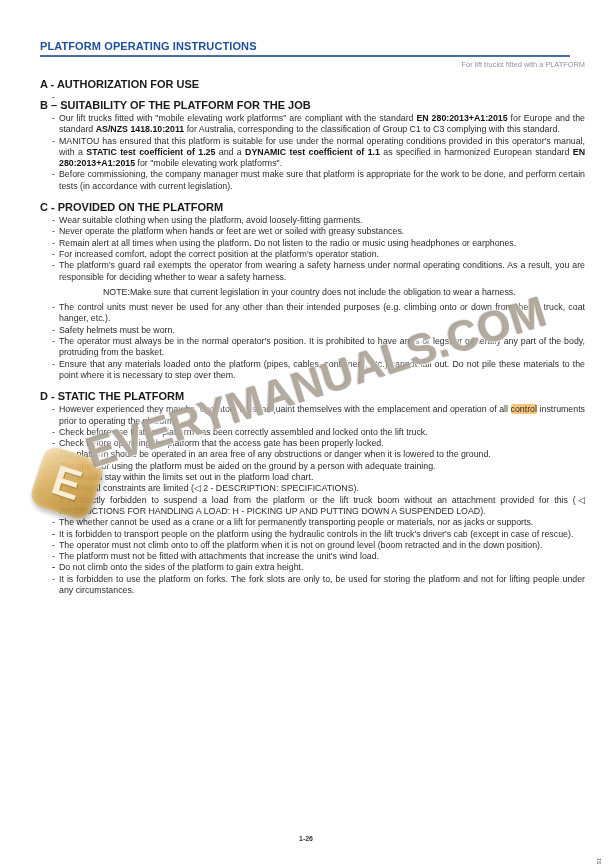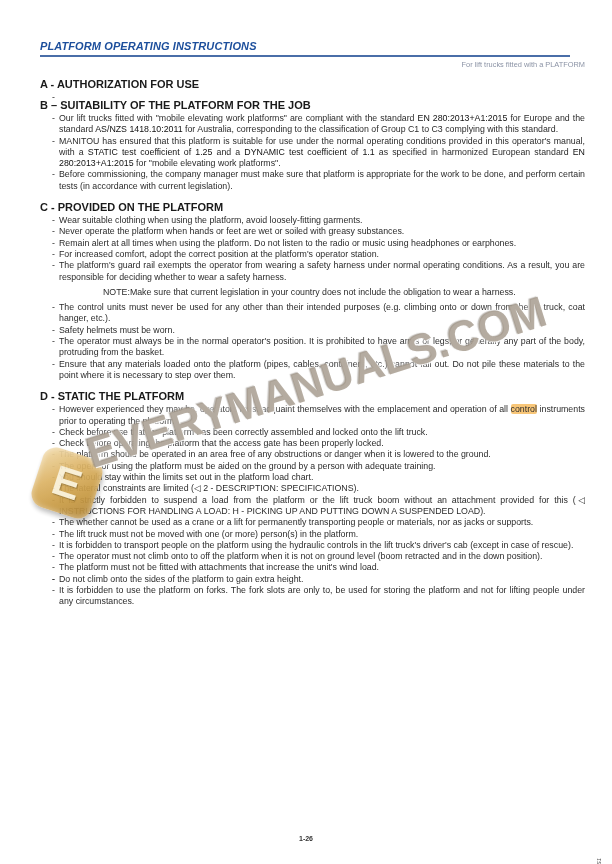--- a/index.html
+++ b/index.html
@@ -13,21 +13,20 @@
   }
   .content{
     position:absolute;
     left:40px;top:40px;
     width:545px;
   }
   .doc-title{
     font-size:11px;
     line-height:13px;
     font-weight:bold;
-    font-style:italic;
     color:#1d4f9c;
     letter-spacing:.1px;
     padding-bottom:2px;
     border-bottom:2px solid #4a6ea8;
     width:530px;
   }
   .doc-subtitle{
     margin:3px 0 0 30px;
     font-size:7.4px;
     line-height:9px;
@@ -50,21 +49,21 @@
     line-height:11.3px;
     text-align:justify;
   }
   .bullet .dash{position:absolute;left:0;top:0;}
   .note-line{
     margin:4px 0 4px 19px;
     font-size:8.8px;
     line-height:11.3px;
     padding-left:44px;
   }
-  .bullet b{font-weight:normal;color:#111;}
+  .bullet b{font-weight:bold;color:#111;}
   .hl{
     background:rgba(244,160,30,.6);
     border-radius:2px;
   }
   .page-number{
     position:absolute;
     left:0;right:0;
     bottom:22px;
     text-align:center;
     font-size:7px;
@@ -157,21 +156,21 @@
           <h2 class="sec-heading">D - STATIC THE PLATFORM</h2>
           <p class="bullet"><span class="dash">-</span><span>However experienced they may be, operators must acquaint themselves with the emplacement and operation of all </span><span class="hl">control</span><span> instruments prior to operating the platform.</span></p>
           <p class="bullet"><span class="dash">-</span><span>Check before use that the platform has been correctly assembled and locked onto the lift truck.</span></p>
           <p class="bullet"><span class="dash">-</span><span>Check before operating the platform that the access gate has been properly locked.</span></p>
           <p class="bullet"><span class="dash">-</span><span>The platform should be operated in an area free of any obstructions or danger when it is lowered to the ground.</span></p>
           <p class="bullet"><span class="dash">-</span><span>The operator using the platform must be aided on the ground by a person with adequate training.</span></p>
           <p class="bullet"><span class="dash">-</span><span>You should stay within the limits set out in the platform load chart.</span></p>
           <p class="bullet"><span class="dash">-</span><span>The lateral constraints are limited (◁ 2 - DESCRIPTION: SPECIFICATIONS).</span></p>
           <p class="bullet"><span class="dash">-</span><span>It is strictly forbidden to suspend a load from the platform or the lift truck boom without an attachment provided for this (◁ INSTRUCTIONS FOR HANDLING A LOAD: H - PICKING UP AND PUTTING DOWN A SUSPENDED LOAD).</span></p>
           <p class="bullet"><span class="dash">-</span><span>The whether cannot be used as a crane or a lift for permanently transporting people or materials, nor as jacks or supports.</span></p>
-          <p class="bullet"><span class="dash">-</span><span>The lift truck must not be moved with one (or more) person(s) in the platform.</span></p>
+          <p class="bullet"><span class="dash">-</span></p>
           <p class="bullet"><span class="dash">-</span><span>It is forbidden to transport people on the platform using the hydraulic controls in the lift truck's driver's cab (except in case of rescue).</span></p>
           <p class="bullet"><span class="dash">-</span><span>The operator must not climb onto to off the platform when it is not on ground level (boom retracted and in the down position).</span></p>
           <p class="bullet"><span class="dash">-</span><span>The platform must not be fitted with attachments that increase the unit's wind load.</span></p>
           <p class="bullet"><span class="dash">-</span></p>
           <p class="bullet"><span class="dash">-</span><span>Do not climb onto the sides of the platform to gain extra height.</span></p>
           <p class="bullet"><span class="dash">-</span><span>It is forbidden to use the platform on forks. The fork slots are only to, be used for storing the platform and not for lifting people under any circumstances.</span></p>
         </section>
       </main>
   </div>
 

